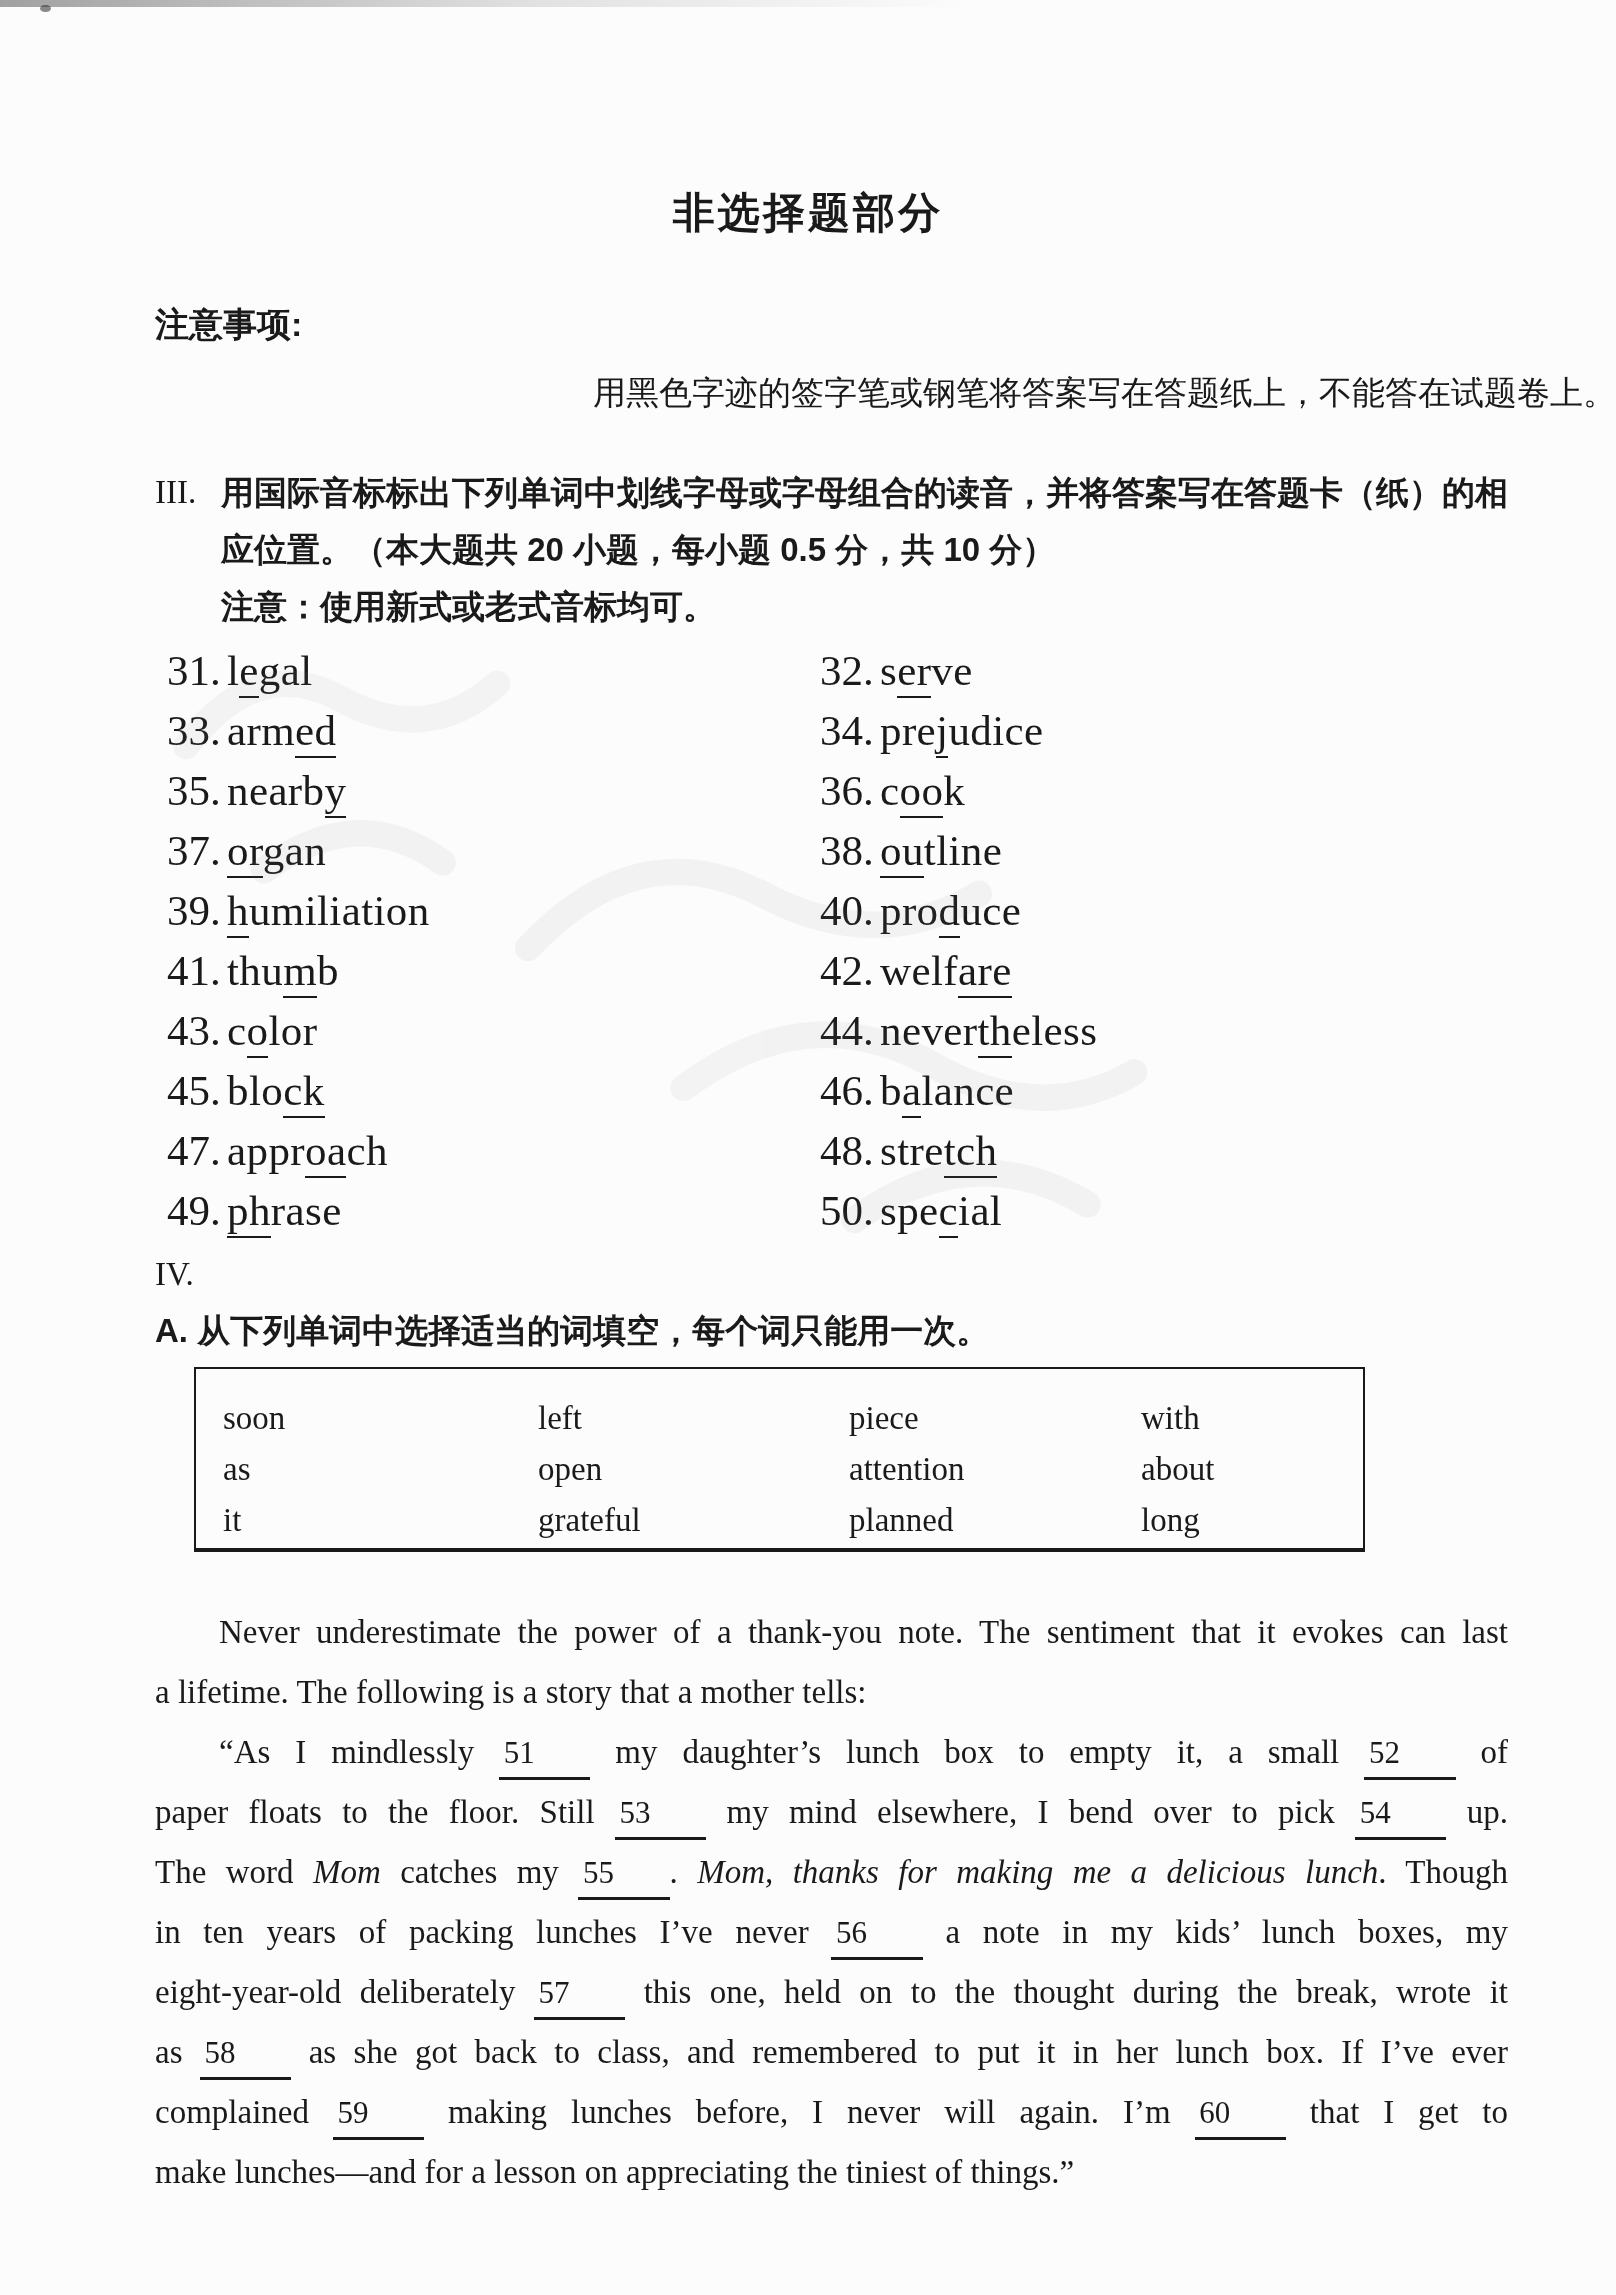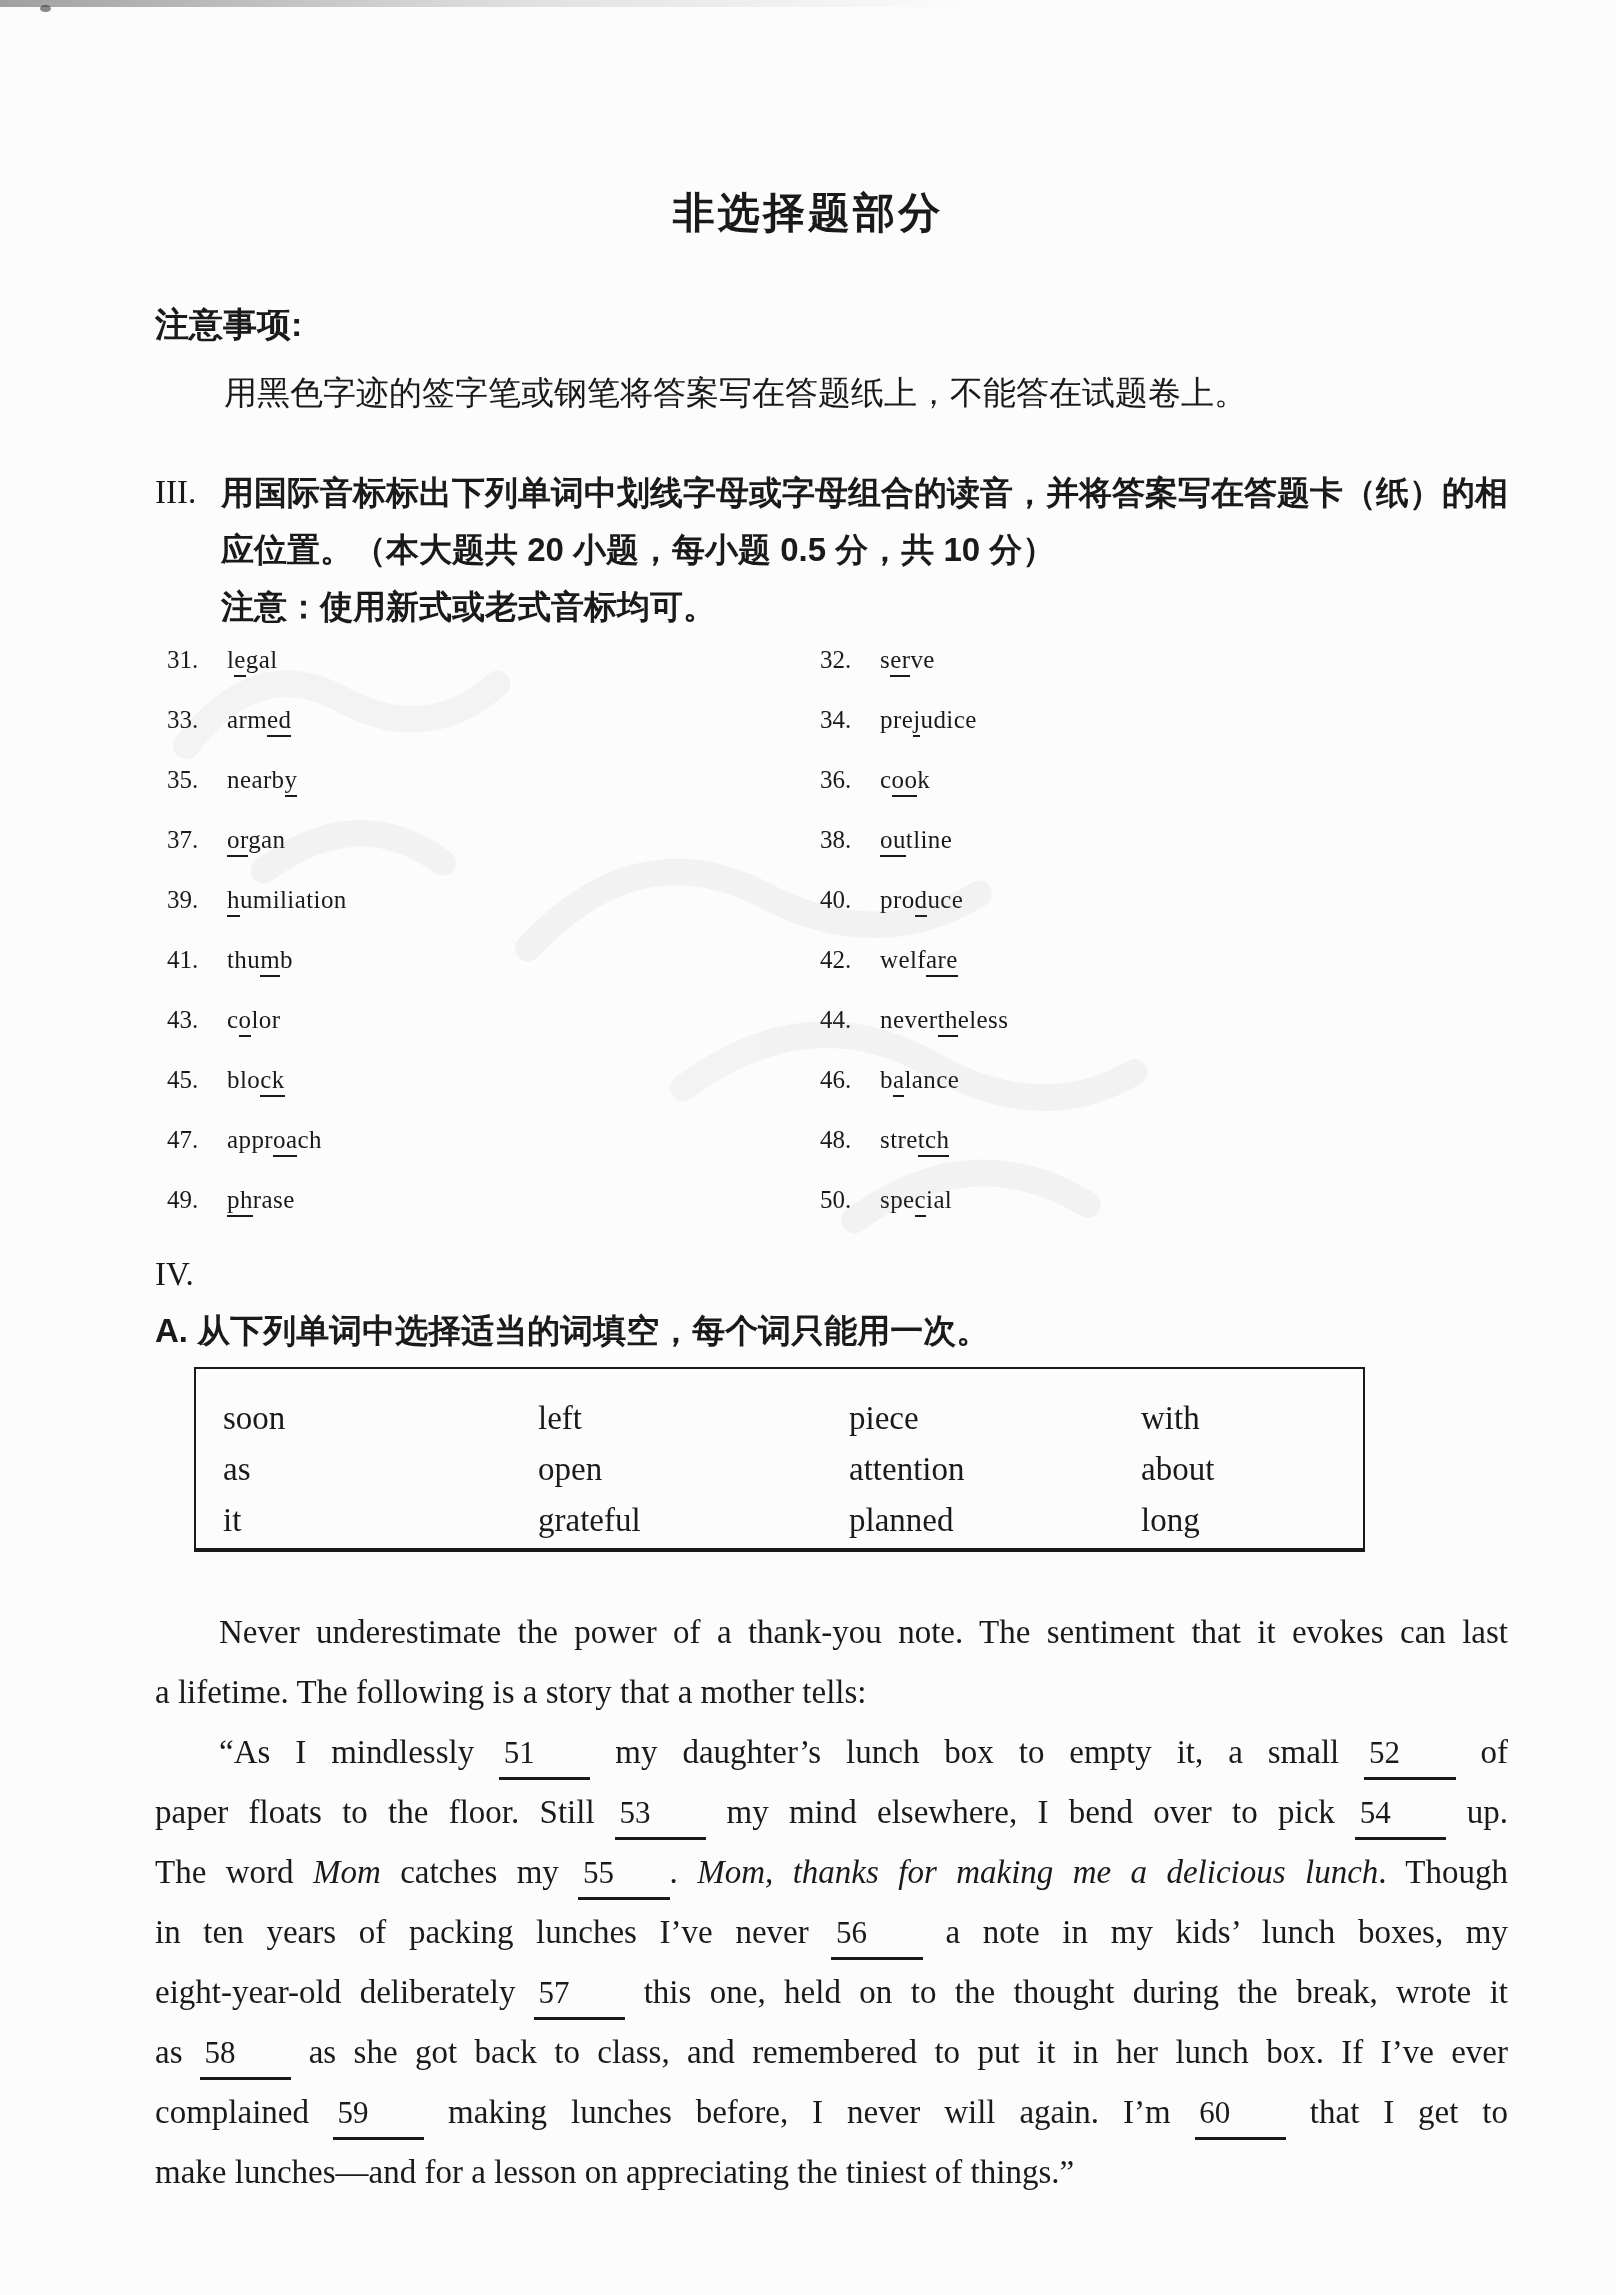--- a/index.html
+++ b/index.html
@@ -32,20 +32,21 @@
     font-size:42px;
     letter-spacing:3.1px;
   }
   .notice-head{
     margin:61px 0 0 155px;
     font-size:34px;
   }
   .notice-text{
     margin:23px 0 0 224px;
     font-size:33px;
+    text-align:right;
   }
 
   .sec{
     display:flex;
     margin-left:155px;
     font-size:33px;
     line-height:57px;
   }
   .sec3{margin-top:48px;}
   .sec4{margin-top:0px;}
@@ -55,21 +56,21 @@
     font-weight:400;
   }
   .sec-body{width:1294px;}
   .sec-note{margin-top:0;}
 
   .wordlist{
     margin:11px 0 0 167px;
     display:grid;
     grid-template-columns:653px 1fr;
     grid-auto-rows:60px;
-    font-size:25px;
+    font-size:43px;
   }
   .wl-num{display:inline-block;width:60px;}
   .wl-word{letter-spacing:0.4px;}
   u.mark{
     text-decoration:none;
     border-bottom:2.3px solid #1a1a1a;
     padding-bottom:2.3px;
   }
 
   .partA{

